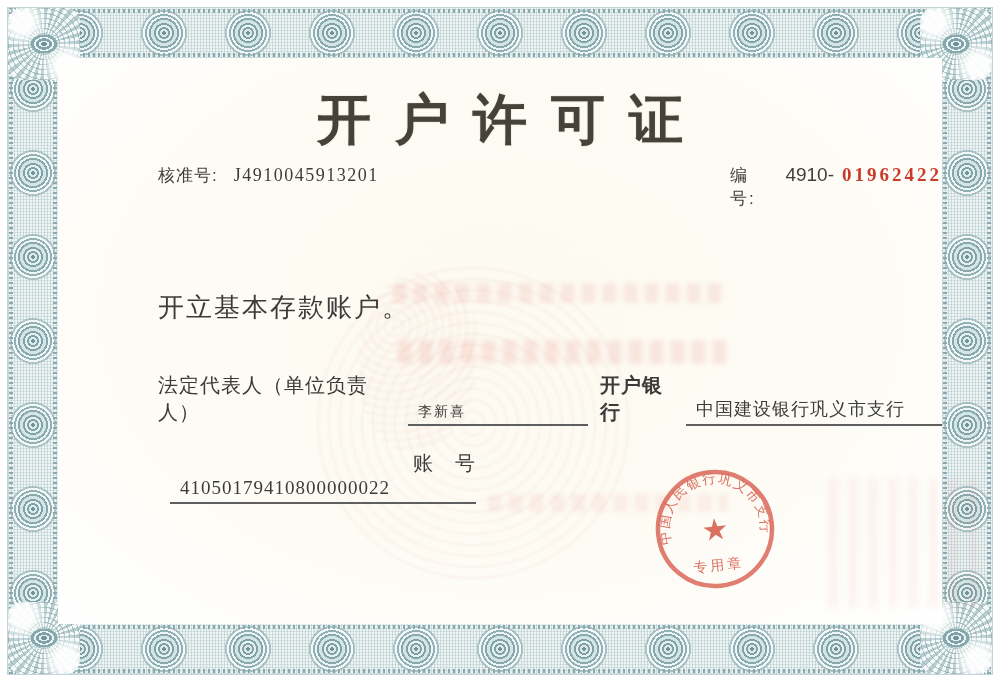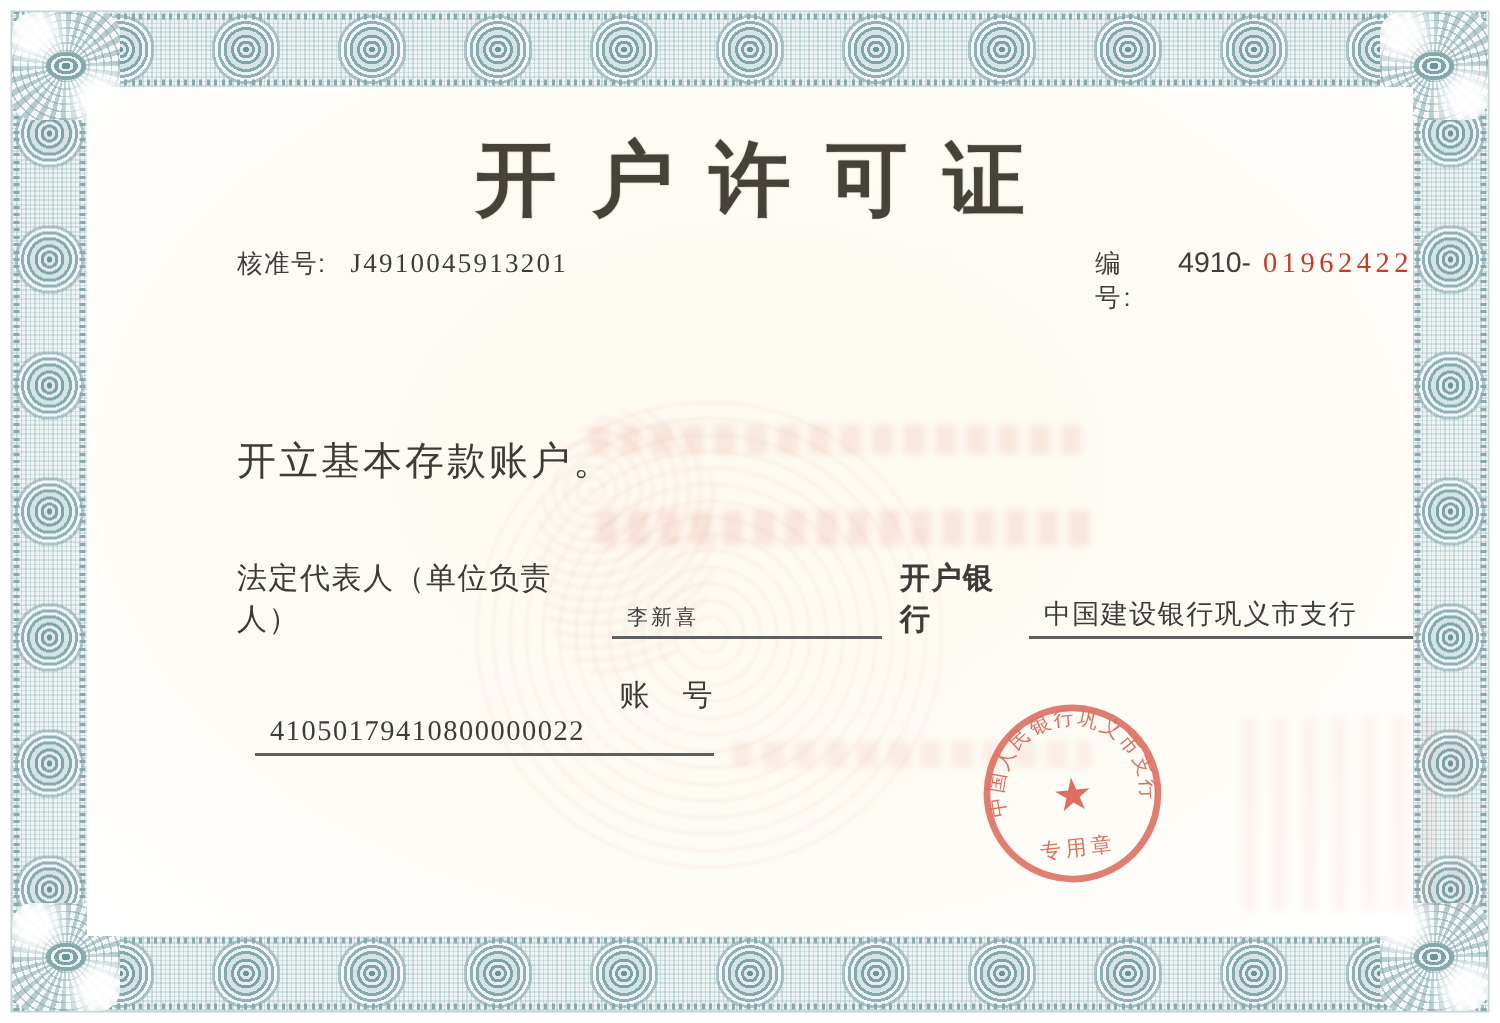--- a/index.html
+++ b/index.html
@@ -86,21 +86,21 @@
   .value-line { display:inline-block; border-bottom:2px solid #5f5f5f; padding:0 6px 3px 10px; }
 
   .row-approval { position:absolute; left:100px; top:106px; display:flex; align-items:baseline; }
   .row-approval .label { font-size:17px; letter-spacing:1px; }
   .row-approval .value { font-size:18px; letter-spacing:1.5px; margin-left:16px; }
 
   .row-serial { position:absolute; left:672px; top:106px; display:flex; align-items:baseline; }
   .row-serial .label { font-size:17px; letter-spacing:2px; }
   .row-serial .serial-prefix { font-size:19px; margin-left:8px; color:#3f3e3c;text-align:right; }
   .row-serial .serial-number { font-family:"Liberation Serif", "DejaVu Serif", serif;
-      font-size:19px; font-weight:400; letter-spacing:3px; margin-left:8px; }
+      font-size:19px; font-weight:700; letter-spacing:3px; margin-left:8px; }
 
   .body-line1 { position:absolute; left:136px; top:170px; display:flex; align-items:flex-end; }
   .big { font-size:26px; letter-spacing:2px; color:#3c3b39; }
   .company { width:366px; font-size:19px; letter-spacing:2px; white-space:nowrap; }
   .body-line1 .big.suffix { margin-left:8px; white-space:nowrap; }
   .body-line2 { position:absolute; left:100px; top:232px; }
 
   .row-fields { position:absolute; left:100px; top:314px; display:flex; align-items:flex-end; }
   .row-fields .label, .row-account .label { font-size:20px; letter-spacing:1px; color:#3c3b39; }
   .legal-name { width:184px; font-size:14px; letter-spacing:2px; margin-left:4px; }

